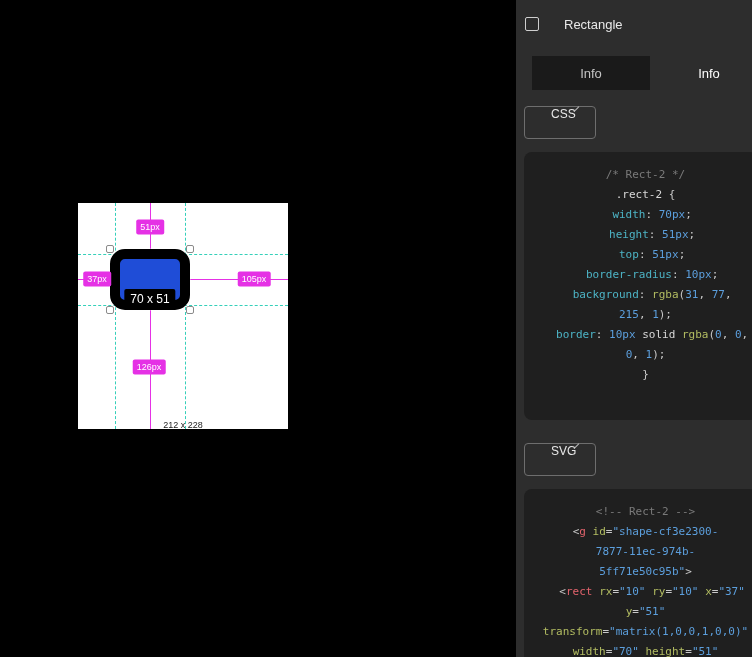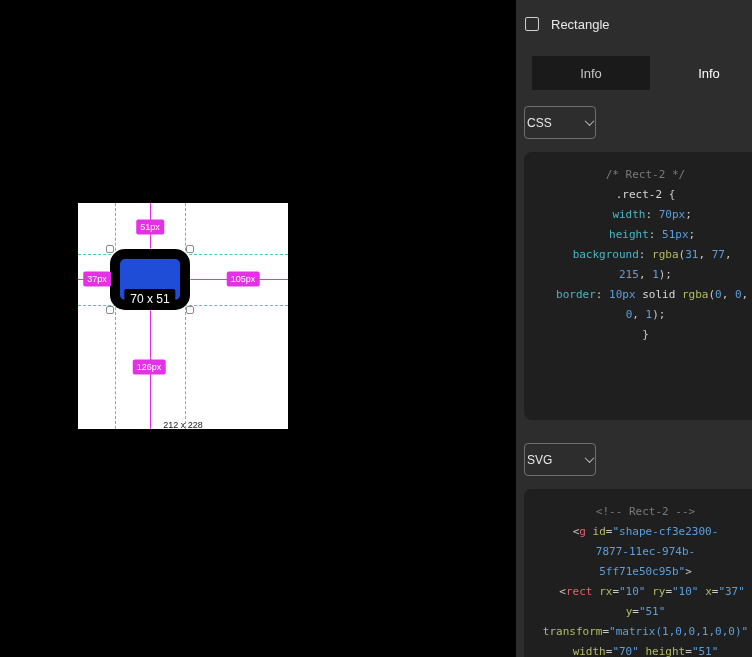--- a/index.html
+++ b/index.html
@@ -40,48 +40,48 @@
   .h1 { left: 28px; top: 42px; } .h2 { left: 108px; top: 42px; }
   .h3 { left: 28px; top: 103px; } .h4 { left: 108px; top: 103px; }
 
   .badge {
     position: absolute; transform: translate(-50%, -50%);
     background: var(--accent-magenta, #e531e5); color: #fff;
     font-size: 9px; line-height: 1; padding: 3px 4px; border-radius: 2px; white-space: nowrap;
   }
   .b-top { left: 72px; top: 24px; }
   .b-left { left: 19px; top: 76px; }
-  .b-right { left: 165px; top: 76px; }
+  .b-right { left: 176px; top: 76px; }
   .b-bottom { left: 71px; top: 164px; }
 
   .size-label {
     position: absolute; left: 72px; top: 96px; transform: translate(-50%, -50%);
     background: #000; color: #fff; font-size: 12px; line-height: 1;
     padding: 4px 6px; border-radius: 2px; white-space: nowrap; z-index: 3;
   }
   .frame-label {
     position: absolute; left: 105px; top: 222px; transform: translate(-50%, -50%);
     color: #1c1c1c; font-size: 9px; white-space: nowrap; text-align: right;
   }
 
   
   .panel { position: absolute; left: 516px; top: 0; width: 236px; height: 657px; background: var(--panel-bg, #2d2d2d); overflow: hidden; }
 
-  .panel-header { position: absolute; left: 0; top: 0; width: 100%; height: 48px; display: flex; align-items: center; gap: 12px; padding-left: 9px; }
+  .panel-header { position: absolute; left: 0; top: 0; width: 100%; height: 48px; display: flex; align-items: center; gap: 25px; padding-left: 9px; }
   .checkbox { width: 14px; height: 14px; border: 1px solid #cfcfcf; border-radius: 2px; flex: 0 0 auto; }
   .panel-title { color: #e8e8e8; font-size: 13px; }
 
   .tabbar { position: absolute; top: 56px; left: 16px; width: 100%; height: 34px; display: flex; background: var(--tabbar-bg, #1a1a1a); }
   .tab { flex: 1; display: flex; align-items: center; justify-content: center; font-size: 13px; color: #c4c4c4; cursor: default; }
   .tab.active { background: var(--panel-bg, #2d2d2d); color: #fff; }
 
   .select {
     position: absolute; left: 8px; width: 72px; height: 33px;
     border: 1px solid var(--select-border, #6e6e6e); border-radius: 4px;
-    display: flex; align-items: center; padding: 0 2px;
+    display: flex; padding: 0 26px;
     color: #e8e8e8; font-size: 12px;
   }
   .select .chevron {
     margin-left: auto; width: 7px; height: 7px;
     border-right: 1.5px solid #b9b9b9; border-bottom: 1.5px solid #b9b9b9;
     transform: rotate(45deg) translate(-1px, -1px);
   }
   .select-css { top: 106px; }
   .select-svg { top: 443px; }
 
@@ -156,20 +156,22 @@
     <div class="select select-css">
       <span>CSS</span>
       <span class="chevron"></span>
     </div>
 
     <div class="codeblock codeblock-css">
         <div class="code-line"><span class="tok-comment">/* Rect-2 */</span></div>
         <div class="code-line"><span class="tok-selector">.rect-2</span><span class="tok-punct"> {</span></div>
         <div class="code-line"><span class="tok-punct">  </span><span class="tok-prop">width</span><span class="tok-punct">: </span><span class="tok-num">70px</span><span class="tok-punct">;</span></div>
         <div class="code-line"><span class="tok-punct">  </span><span class="tok-prop">height</span><span class="tok-punct">: </span><span class="tok-num">51px</span><span class="tok-punct">;</span></div>
+        <div class="code-line"><span class="tok-punct">  </span><span class="tok-prop">top</span><span class="tok-punct">: </span><span class="tok-num">51px</span><span class="tok-punct">;</span></div>
+        <div class="code-line"><span class="tok-punct">  </span><span class="tok-prop">border-radius</span><span class="tok-punct">: </span><span class="tok-num">10px</span><span class="tok-punct">;</span></div>
         <div class="code-line"><span class="tok-punct">  </span><span class="tok-prop">background</span><span class="tok-punct">: </span><span class="tok-func">rgba</span><span class="tok-punct">(</span><span class="tok-num">31</span><span class="tok-punct">, </span><span class="tok-num">77</span><span class="tok-punct">,</span></div>
         <div class="code-line"><span class="tok-num">215</span><span class="tok-punct">, </span><span class="tok-num">1</span><span class="tok-punct">);</span></div>
         <div class="code-line"><span class="tok-punct">  </span><span class="tok-prop">border</span><span class="tok-punct">: </span><span class="tok-num">10px</span><span class="tok-punct"> </span><span class="tok-kw">solid</span><span class="tok-punct"> </span><span class="tok-func">rgba</span><span class="tok-punct">(</span><span class="tok-num">0</span><span class="tok-punct">, </span><span class="tok-num">0</span><span class="tok-punct">,</span></div>
         <div class="code-line"><span class="tok-num">0</span><span class="tok-punct">, </span><span class="tok-num">1</span><span class="tok-punct">);</span></div>
         <div class="code-line"><span class="tok-punct">}</span></div>
       </div>
 
     <div class="select select-svg">
       <span>SVG</span>
       <span class="chevron"></span>

